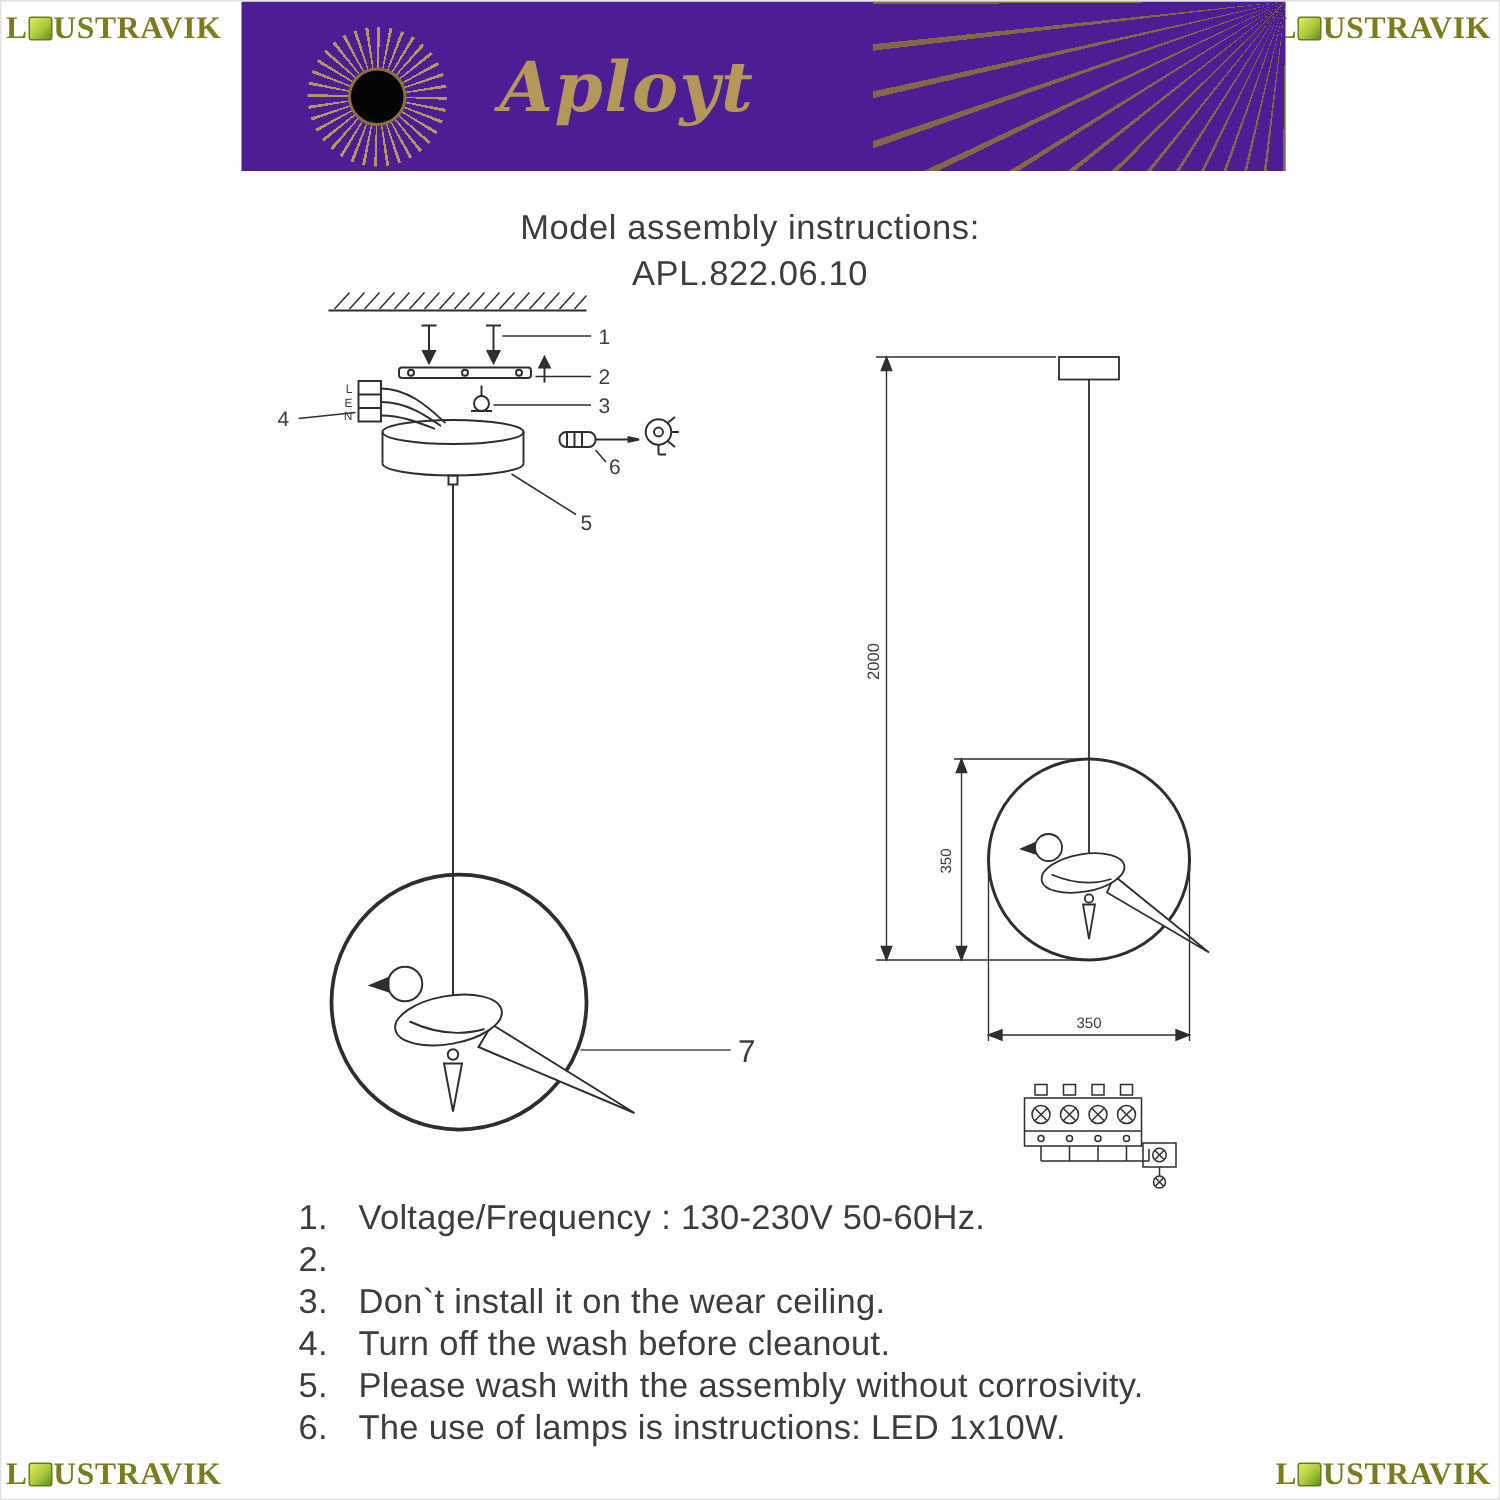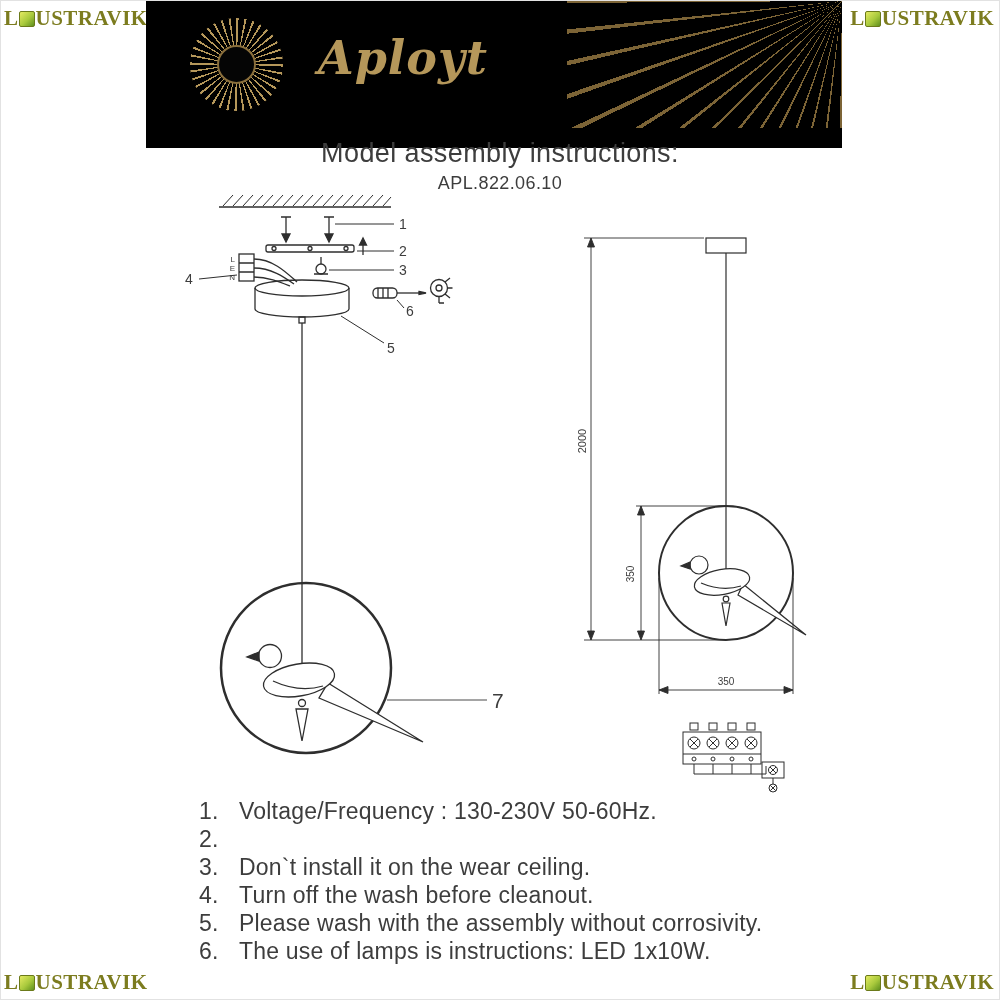--- a/index.html
+++ b/index.html
@@ -9,34 +9,34 @@
   
   .wm{position:absolute;display:flex;align-items:center;color:#7c7c1f;
       font-family:"Liberation Serif",serif;font-weight:bold;font-size:21px;letter-spacing:.5px;}
   .wm-ico{display:inline-block;width:14px;height:14px;margin:0 1px 0 0;
       background:linear-gradient(135deg,#e4ea62 0%,#a8c93c 55%,#5f8f1e 100%);
       border:1px solid #6b7a1a;border-radius:2px;}
   .wm.tl{left:3px;top:5px;} .wm.tr{right:5px;top:5px;}
   .wm.bl{left:3px;bottom:4px;} .wm.br{right:5px;bottom:4px;}
 
   
-  .band{position:absolute;left:145px;top:0;width:696px;height:147px;background:#000000;overflow:hidden;}
+  .band{position:absolute;left:160px;top:0;width:696px;height:113px;background:#4c1d95;overflow:hidden;}
   .burst{position:absolute;left:44px;top:17px;width:93px;height:93px;border-radius:50%;
       background:repeating-conic-gradient(#b5975a 0deg 2.6deg,transparent 2.6deg 10deg);}
   .burst-core{position:absolute;inset:27px;border-radius:50%;background:#050505;border:2px solid #8a6f3c;}
   .brand{position:absolute;left:172px;top:30px;color:#b5975a;font-family:"DejaVu Serif",serif;
       font-style:italic;font-weight:bold;font-size:46px;letter-spacing:1px;}
   .rays{position:absolute;top:0;right:0;width:275px;height:127px;
       background:repeating-conic-gradient(from 180deg at 100% 0%,#8a6f3c 0deg .9deg,transparent .9deg 6.4deg);
       opacity:.9;}
 
   
   .title{position:absolute;left:0;top:137px;width:100%;text-align:center;color:#3d3d3d;}
-  .title .l1{font-size:27px;letter-spacing:.4px;}
-  .title .l2{font-size:18px;letter-spacing:.4px;margin-top:4px;}
+  .title .l1{font-size:23px;letter-spacing:.4px;}
+  .title .l2{font-size:23px;letter-spacing:.4px;margin-top:4px;}
 
   
   .diagram{position:absolute;}
   svg text{font-family:"Liberation Sans",sans-serif;fill:#3d3d3d;}
 
   
   .instr{position:absolute;left:198px;top:796px;width:700px;color:#3d3d3d;}
   .instr .row{display:flex;line-height:28px;font-size:23px;letter-spacing:.2px;}
   .instr .num{width:40px;flex:0 0 40px;}
 </style>

